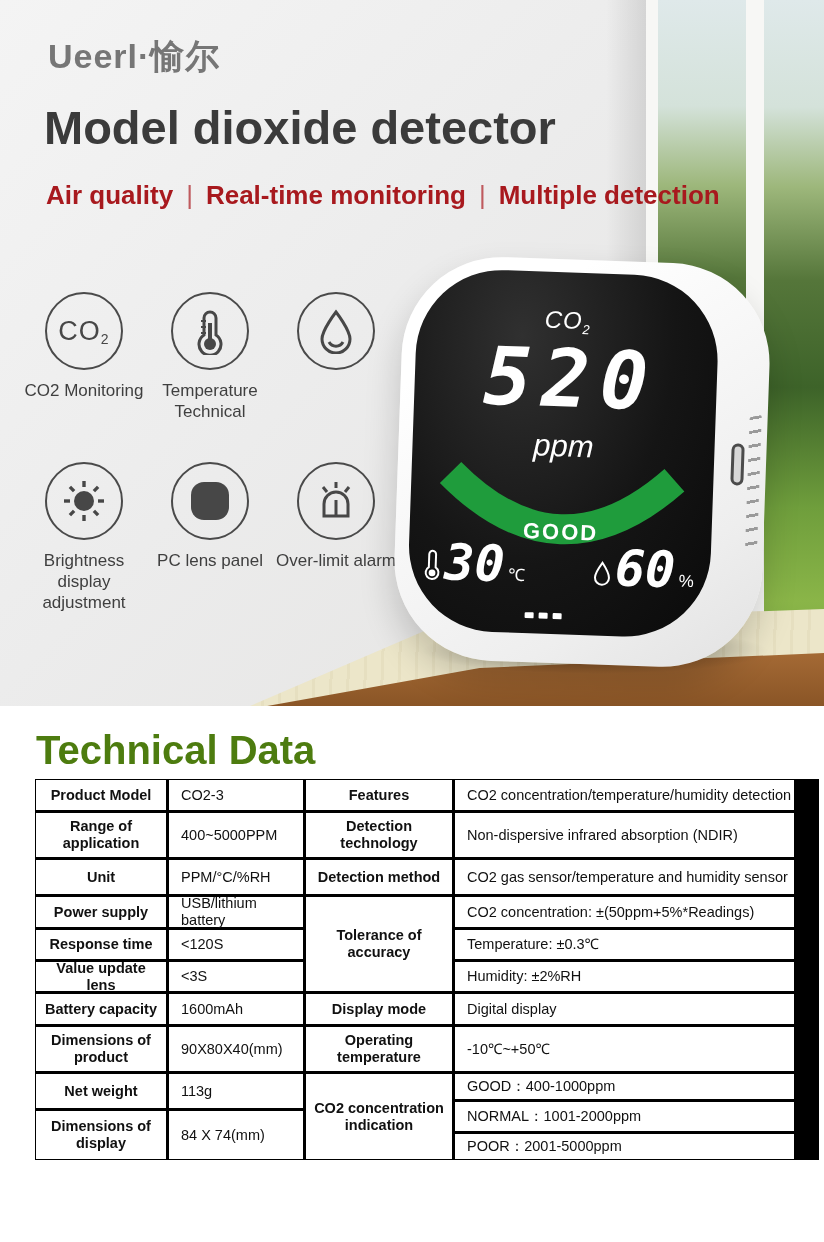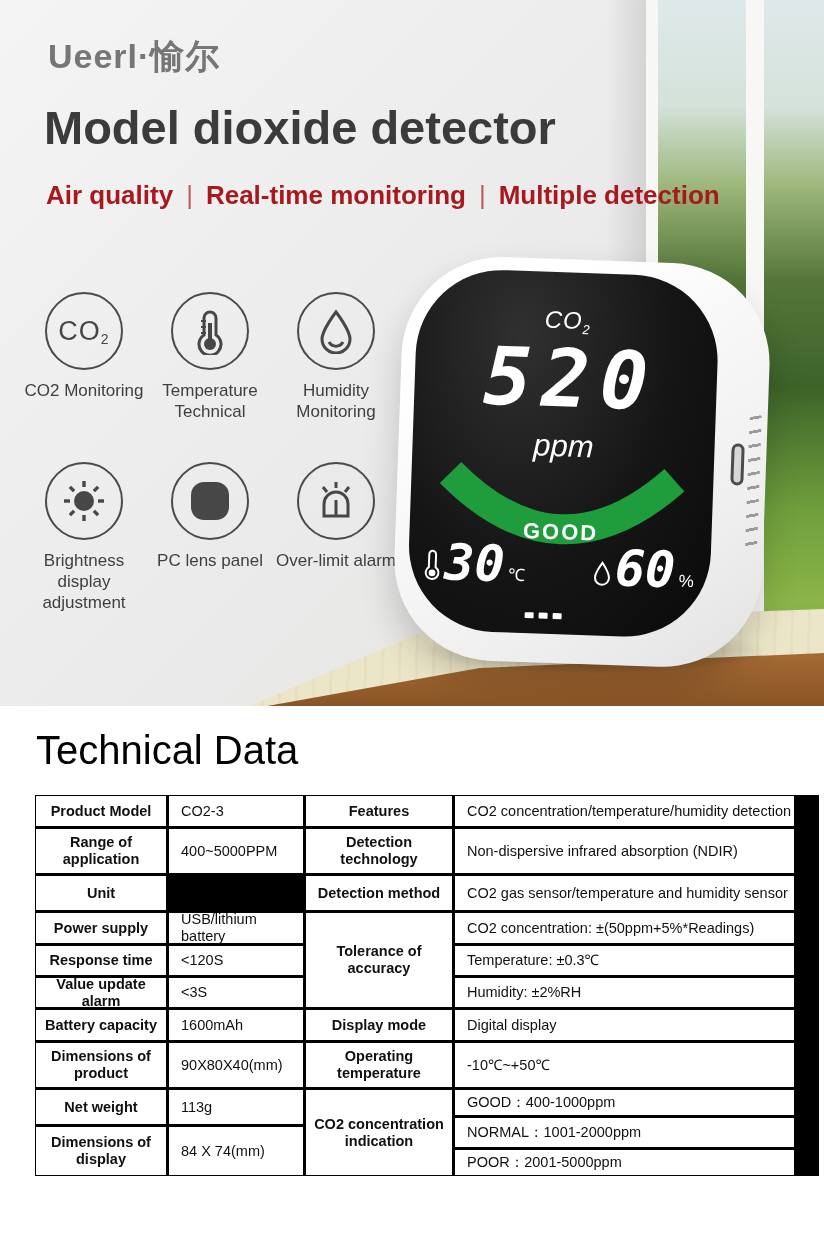--- a/index.html
+++ b/index.html
@@ -73,21 +73,21 @@
   .scr-bars { position:absolute; bottom:15px; left:118px; display:flex; gap:5px; }
   .scr-bars i { width:9px; height:6px; background:#fff; border-radius:1px; display:block; }
   .dev-port { position:absolute; right:22px; top:178px; width:13px; height:42px;
               border:3px solid #4b4b4b; border-radius:7px; background:#d8d8d8; }
   .dev-grille { position:absolute; right:6px; top:150px; width:12px; height:130px;
                 background:repeating-linear-gradient(to bottom,#9a9a9a 0 3px, transparent 3px 14px);
                 transform:skewY(-12deg); border-radius:2px; }
 
   
   .tech { position:absolute; left:0; top:706px; width:824px; height:536px; background:#fff; }
-  .tech-heading { margin:22px 0 22px 36px; font-size:40px; font-weight:normal; color:#000000; }
+  .tech-heading { margin:22px 0 6px 36px; font-size:40px; font-weight:bold; color:#4d7c0f; }
   .spec-grid { margin-left:35px; width:784px; display:grid;
                grid-template-columns:130px 134px 146px 339px;
                grid-template-rows:30px 44px 34px 30px 29px 29px 30px 44px 25px 6px 20px 25px;
                gap:3px; background:#000; border:1px solid #000; }
   .cell { background:#fff; display:flex; align-items:center; font-size:14.5px; color:#111; }
   .hd { justify-content:center; text-align:center; font-weight:bold; line-height:1.15; padding:2px 4px; }
   .vl { padding-left:12px; line-height:1.15; }
 </style>
 </head>
 <body>
@@ -131,21 +131,20 @@
         </div>
         <div class="flabel">Temperature Technical</div>
       </div>
       <div class="feature">
         <div class="fcircle">
           <svg width="36" height="46" viewBox="0 0 36 46">
             <path d="M18,4 C18,4 32,22 32,31 a14,14 0 1 1 -28,0 C4,22 18,4 18,4 z" fill="none" stroke="#474747" stroke-width="3"></path>
             <path d="M11,34 a8,8 0 0 0 14,0" fill="none" stroke="#474747" stroke-width="3"></path>
           </svg>
         </div>
-        <div class="flabel">Humidity Monitoring</div>
       </div>
       <div class="feature">
         <div class="fcircle">
           <svg width="48" height="48" viewBox="0 0 48 48">
             <circle cx="24" cy="24" r="10" fill="#474747"></circle>
             <g stroke="#474747" stroke-width="3.4" stroke-linecap="butt">
               <line x1="24" y1="4" x2="24" y2="10"></line>
                 <line x1="24" y1="38" x2="24" y2="44"></line>
               <line x1="4" y1="24" x2="10" y2="24"></line>
                 <line x1="38" y1="24" x2="44" y2="24"></line>
@@ -229,31 +228,32 @@
       <div class="cell vl" style="grid-area:1/2">CO2-3</div>
       <div class="cell hd" style="grid-area:1/3">Features</div>
       <div class="cell vl" style="grid-area:1/4">CO2 concentration/temperature/humidity detection</div>
 
       <div class="cell hd" style="grid-area:2/1">Range of application</div>
       <div class="cell vl" style="grid-area:2/2">400~5000PPM</div>
       <div class="cell hd" style="grid-area:2/3">Detection technology</div>
       <div class="cell vl" style="grid-area:2/4">Non-dispersive infrared absorption (NDIR)</div>
 
       <div class="cell hd" style="grid-area:3/1">Unit</div>
+      <div class="cell vl" style="grid-area:3/2">PPM/°C/%RH</div>
       <div class="cell hd" style="grid-area:3/3">Detection method</div>
       <div class="cell vl" style="grid-area:3/4">CO2 gas sensor/temperature and humidity sensor</div>
 
       <div class="cell hd" style="grid-area:4/1">Power supply</div>
       <div class="cell vl" style="grid-area:4/2">USB/lithium battery</div>
       <div class="cell hd" style="grid-area:4/3/7/4">Tolerance of accuracy</div>
       <div class="cell vl" style="grid-area:4/4">CO2 concentration: ±(50ppm+5%*Readings)</div>
       <div class="cell hd" style="grid-area:5/1">Response time</div>
       <div class="cell vl" style="grid-area:5/2">&lt;120S</div>
       <div class="cell vl" style="grid-area:5/4">Temperature: ±0.3℃</div>
-      <div class="cell hd" style="grid-area:6/1">Value update alarm</div>
+      <div class="cell hd" style="grid-area:6/1">Value update lens</div>
       <div class="cell vl" style="grid-area:6/2">&lt;3S</div>
       <div class="cell vl" style="grid-area:6/4">Humidity: ±2%RH</div>
 
       <div class="cell hd" style="grid-area:7/1">Battery capacity</div>
       <div class="cell vl" style="grid-area:7/2">1600mAh</div>
       <div class="cell vl" style="grid-area:7/4">Digital display</div>
       <div class="cell hd" style="grid-area:7/3">Display mode</div>
 
       <div class="cell hd" style="grid-area:8/1">Dimensions of product</div>
       <div class="cell vl" style="grid-area:8/2">90X80X40(mm)</div>

